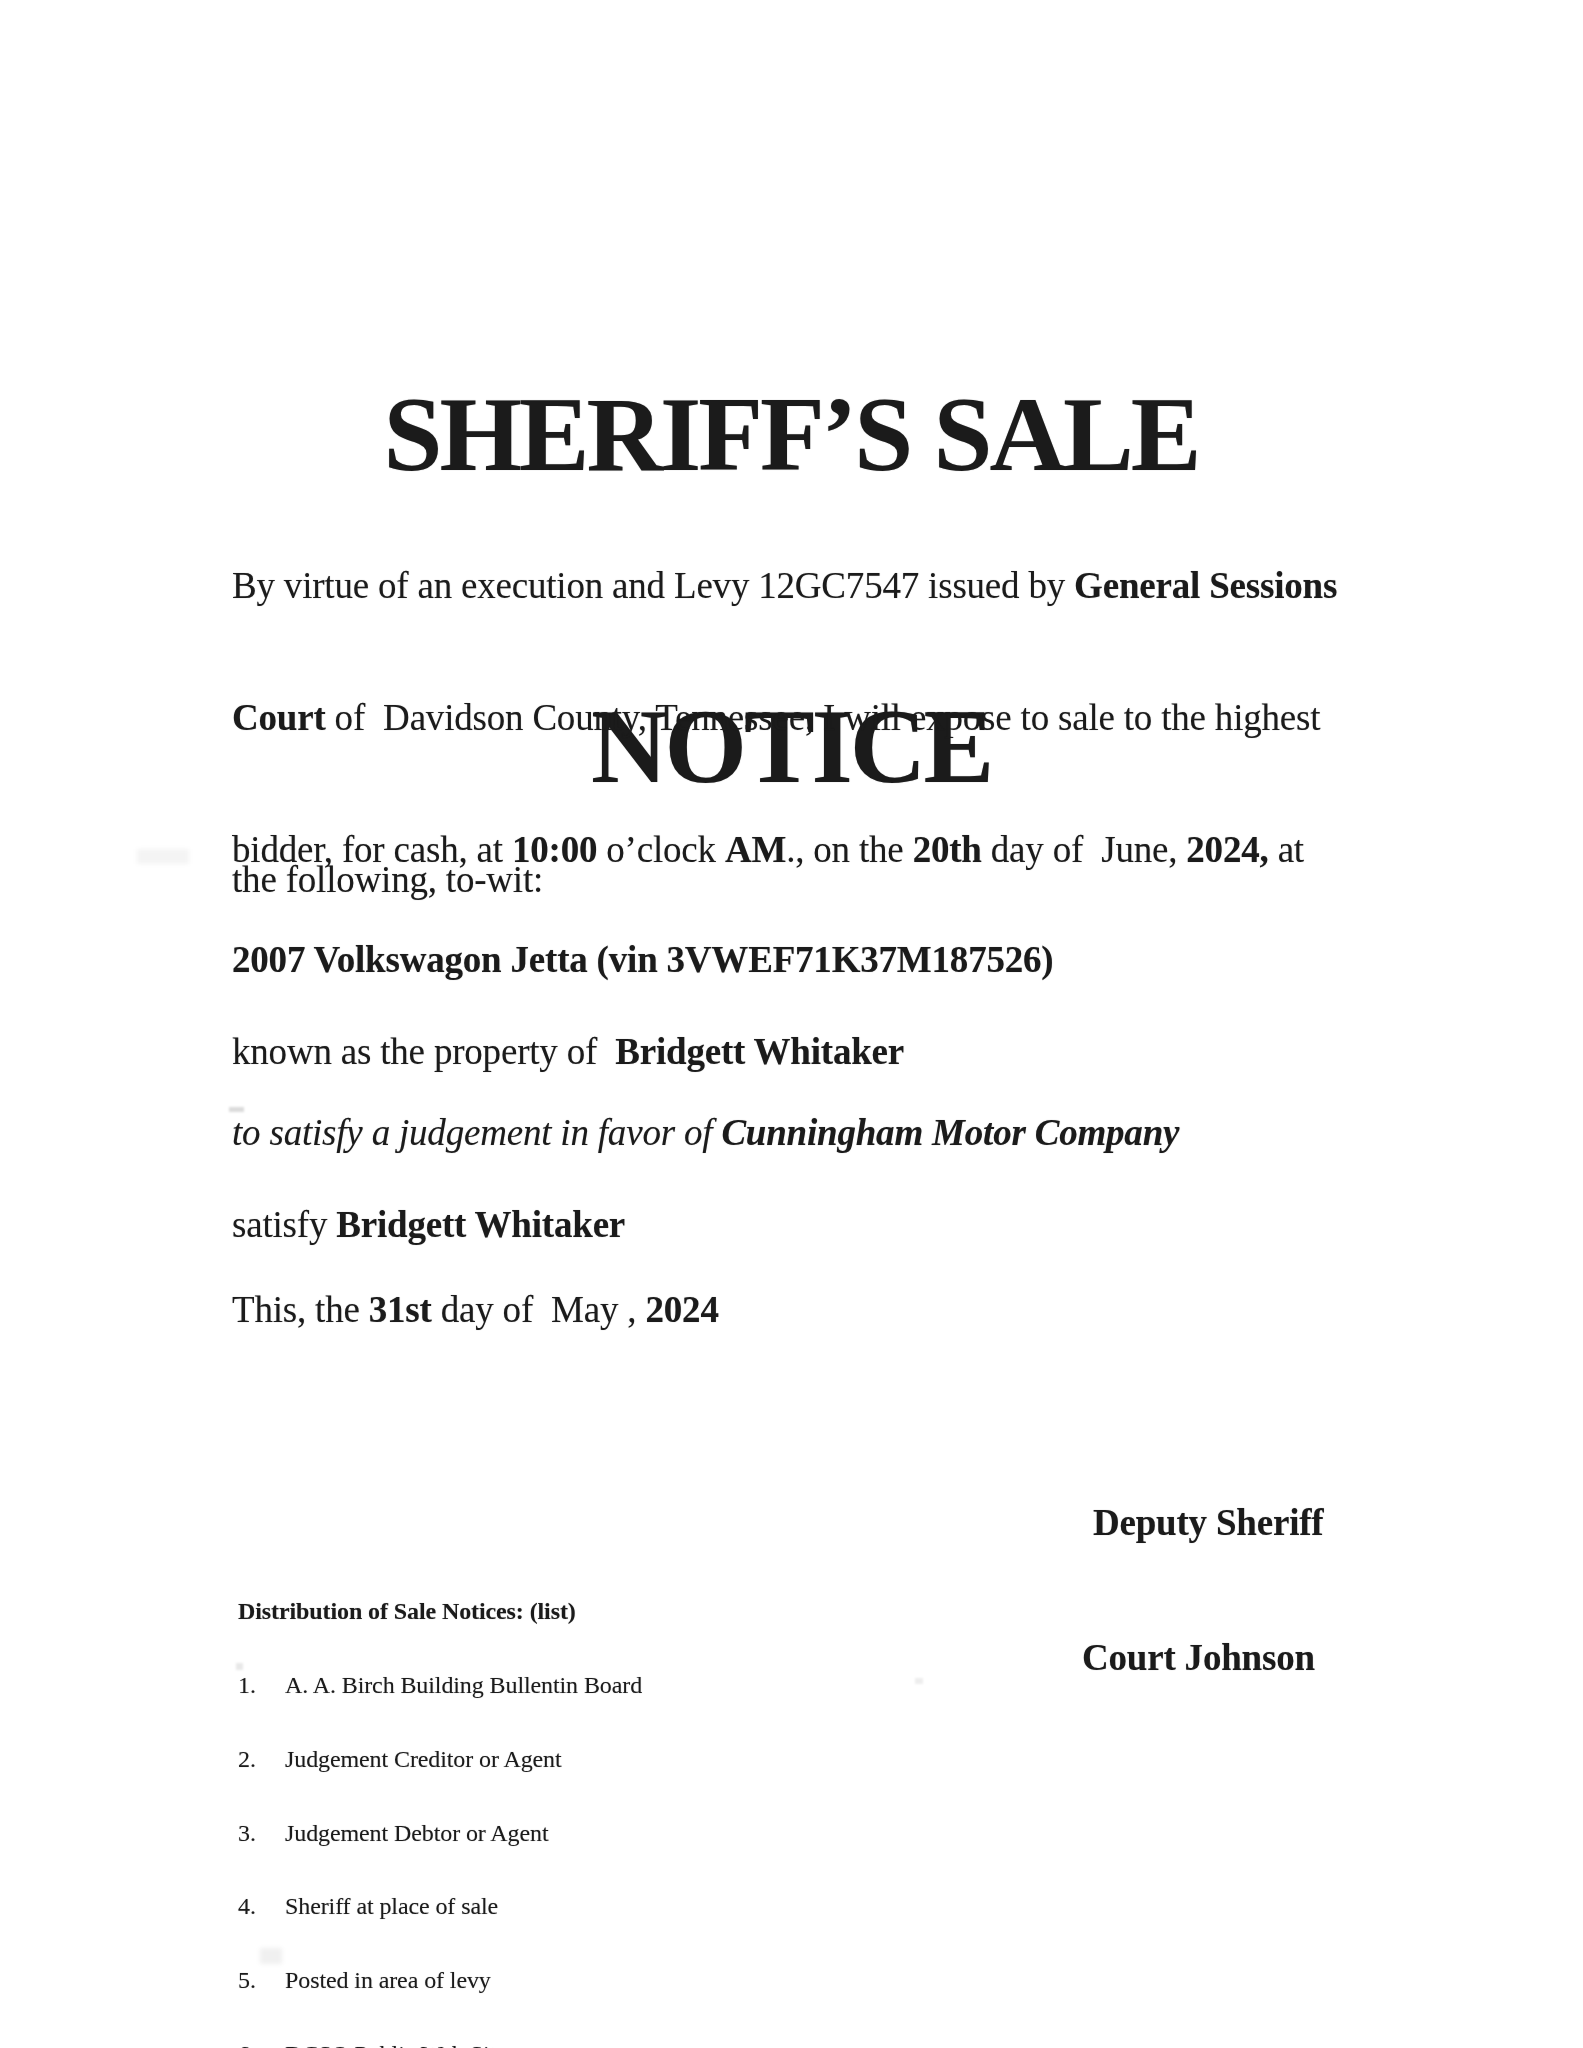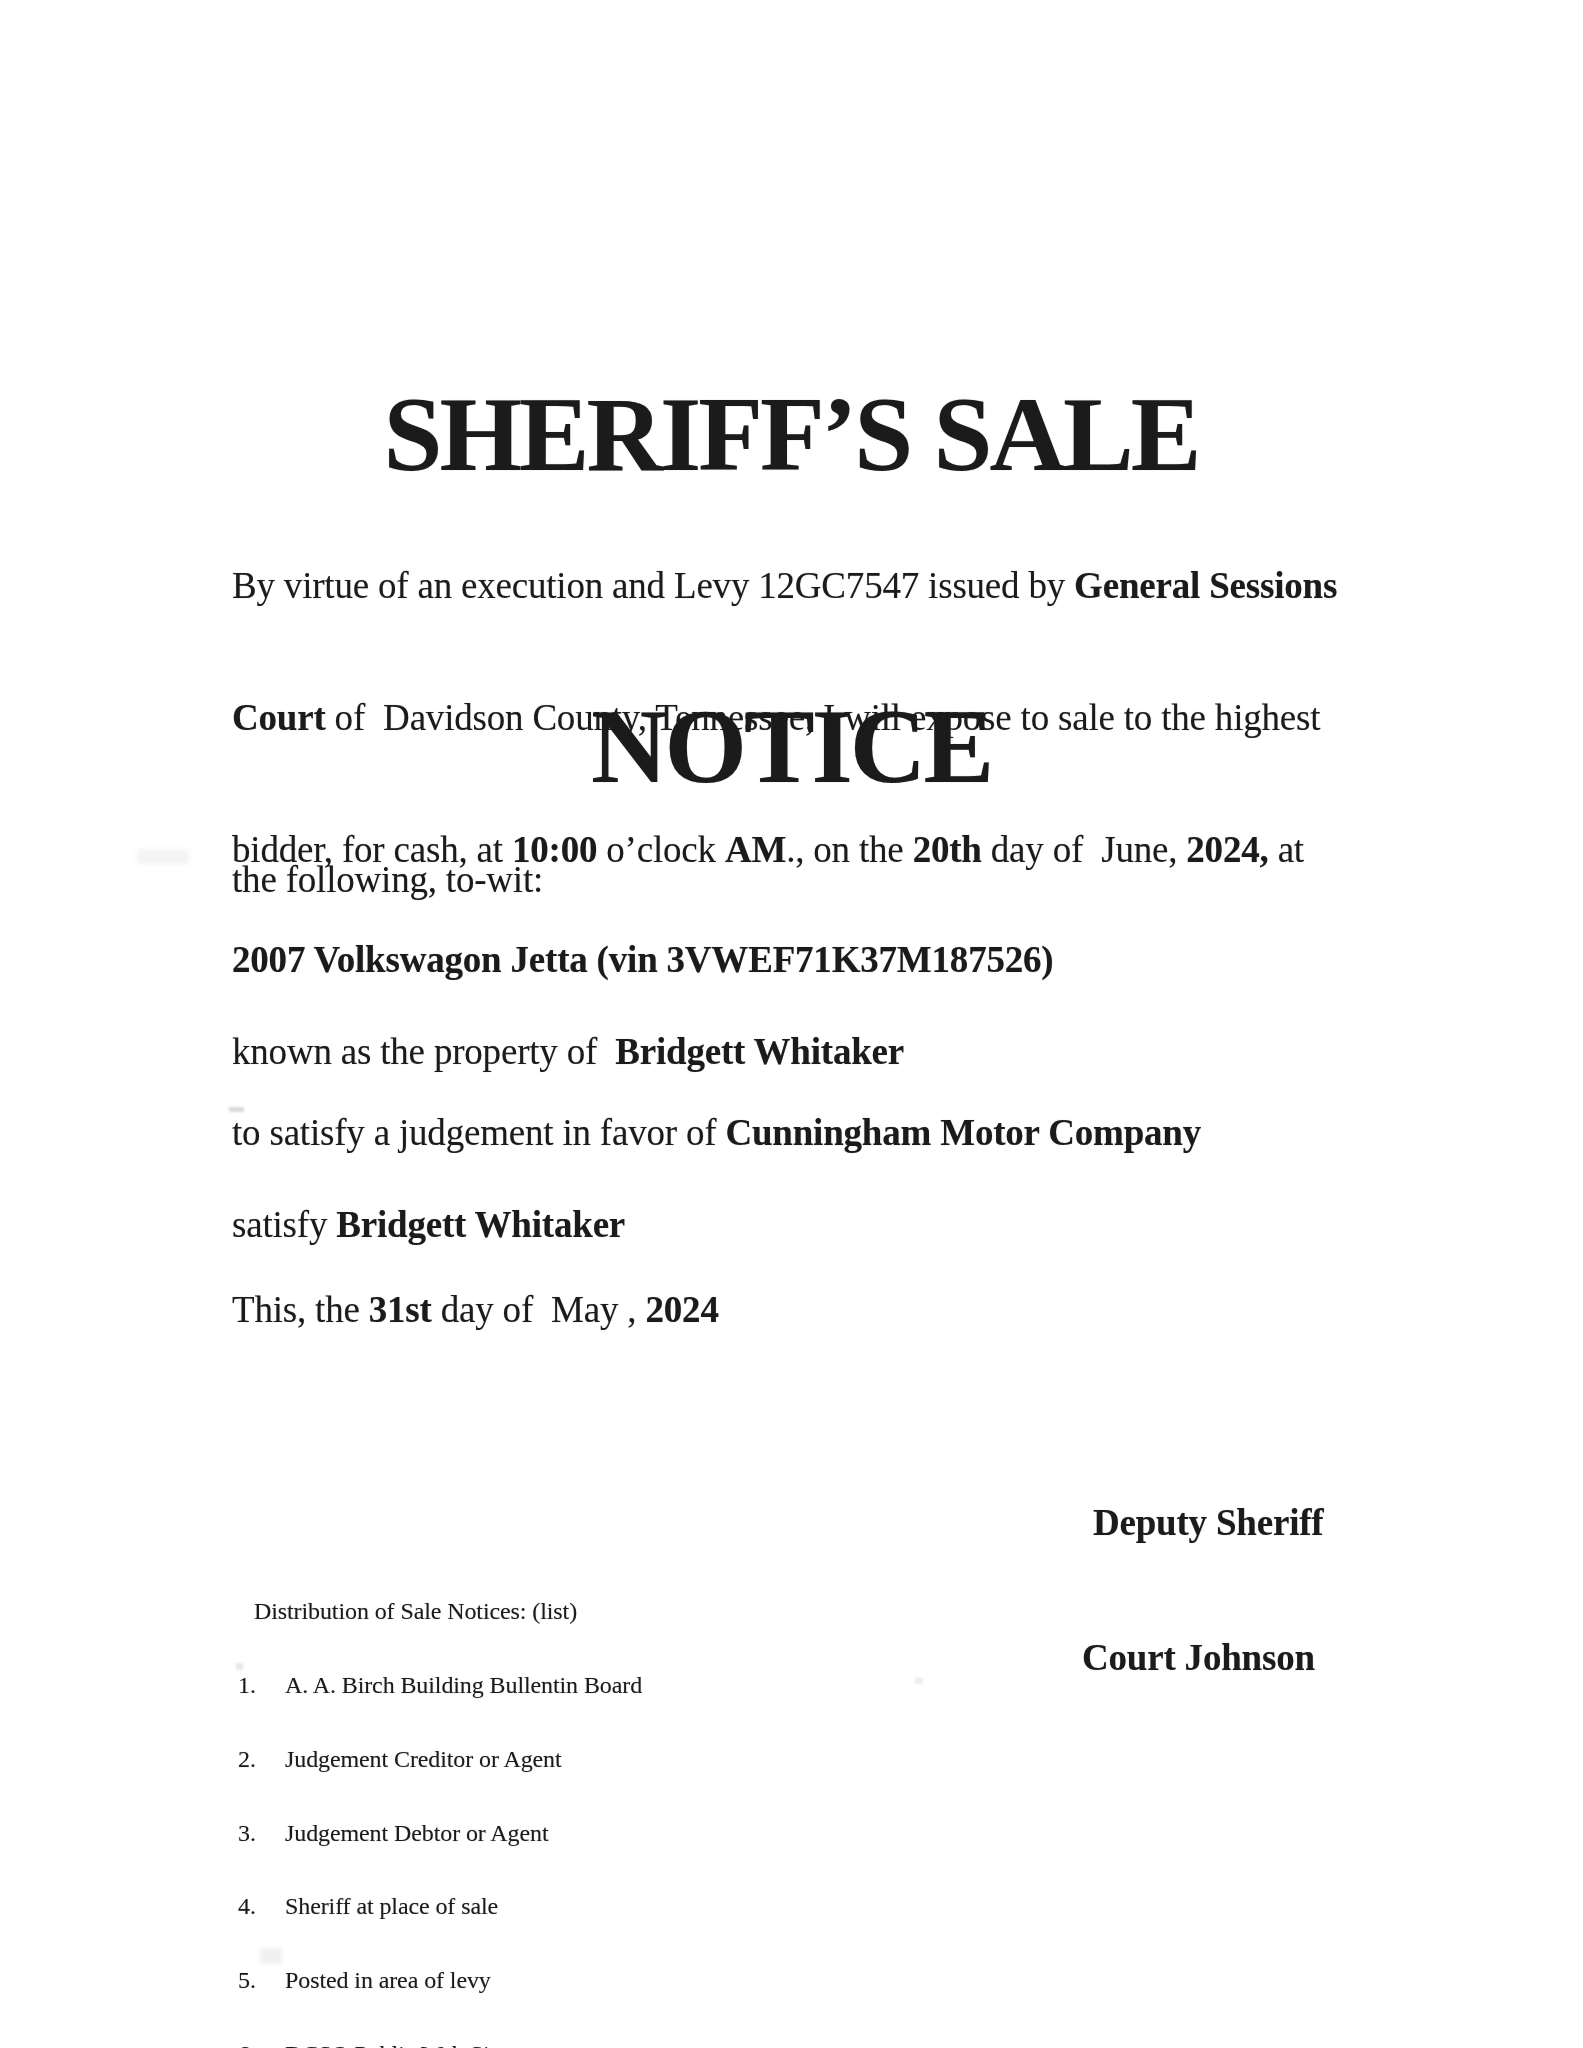--- a/index.html
+++ b/index.html
@@ -24,28 +24,28 @@
     font-size:106px; line-height:104px;
     letter-spacing:-3px;
     white-space:pre;
   }
   .body-text { font-size:37px; line-height:44px; letter-spacing:-0.2px; }
   .intro     { left:232px; top:476px; }
   .location  { left:232px; top:647px; font-weight:bold; }
   .following { left:232px; top:858px; }
   .vehicle   { left:232px; top:938px; font-weight:bold; }
   .property  { left:232px; top:1030px; }
-  .judgement { left:232px; top:1111px; }
+  .judgement { left:232px; top:1111px;font-style:italic; }
   .against   { left:232px; top:1203px; }
   .dated     { left:232px; top:1288px; }
   .signature { left:1082px; top:1410px; font-weight:bold; line-height:45px; }
   .signature .sig-title { text-indent:11px; }
 
   .distribution { left:238px; top:1550px; font-size:24px; line-height:24.6px; letter-spacing:-0.1px; }
-  .dist-heading { font-weight:normal;margin-left:16px; }
+  .dist-heading { font-weight:bold; }
   .dist-row { display:flex; }
   .dist-num { width:47px; flex:0 0 47px; }
 
   
   .artifact { position:absolute; pointer-events:none; }
   .a1 { left:137px; top:849px; width:52px; height:15px; background:rgba(0,0,0,0.045); filter:blur(2px); }
   .a2 { left:229px; top:1107px; width:15px; height:5px;  background:rgba(0,0,0,0.14);  filter:blur(1px); }
   .a3 { left:236px; top:1663px; width:7px;  height:7px;  background:rgba(0,0,0,0.09);  filter:blur(1px); }
   .a4 { left:260px; top:1948px; width:22px; height:16px; background:rgba(0,0,0,0.06);  filter:blur(2px); }
   .a5 { left:915px; top:1678px; width:8px;  height:6px;  background:rgba(0,0,0,0.07);  filter:blur(1px); }

